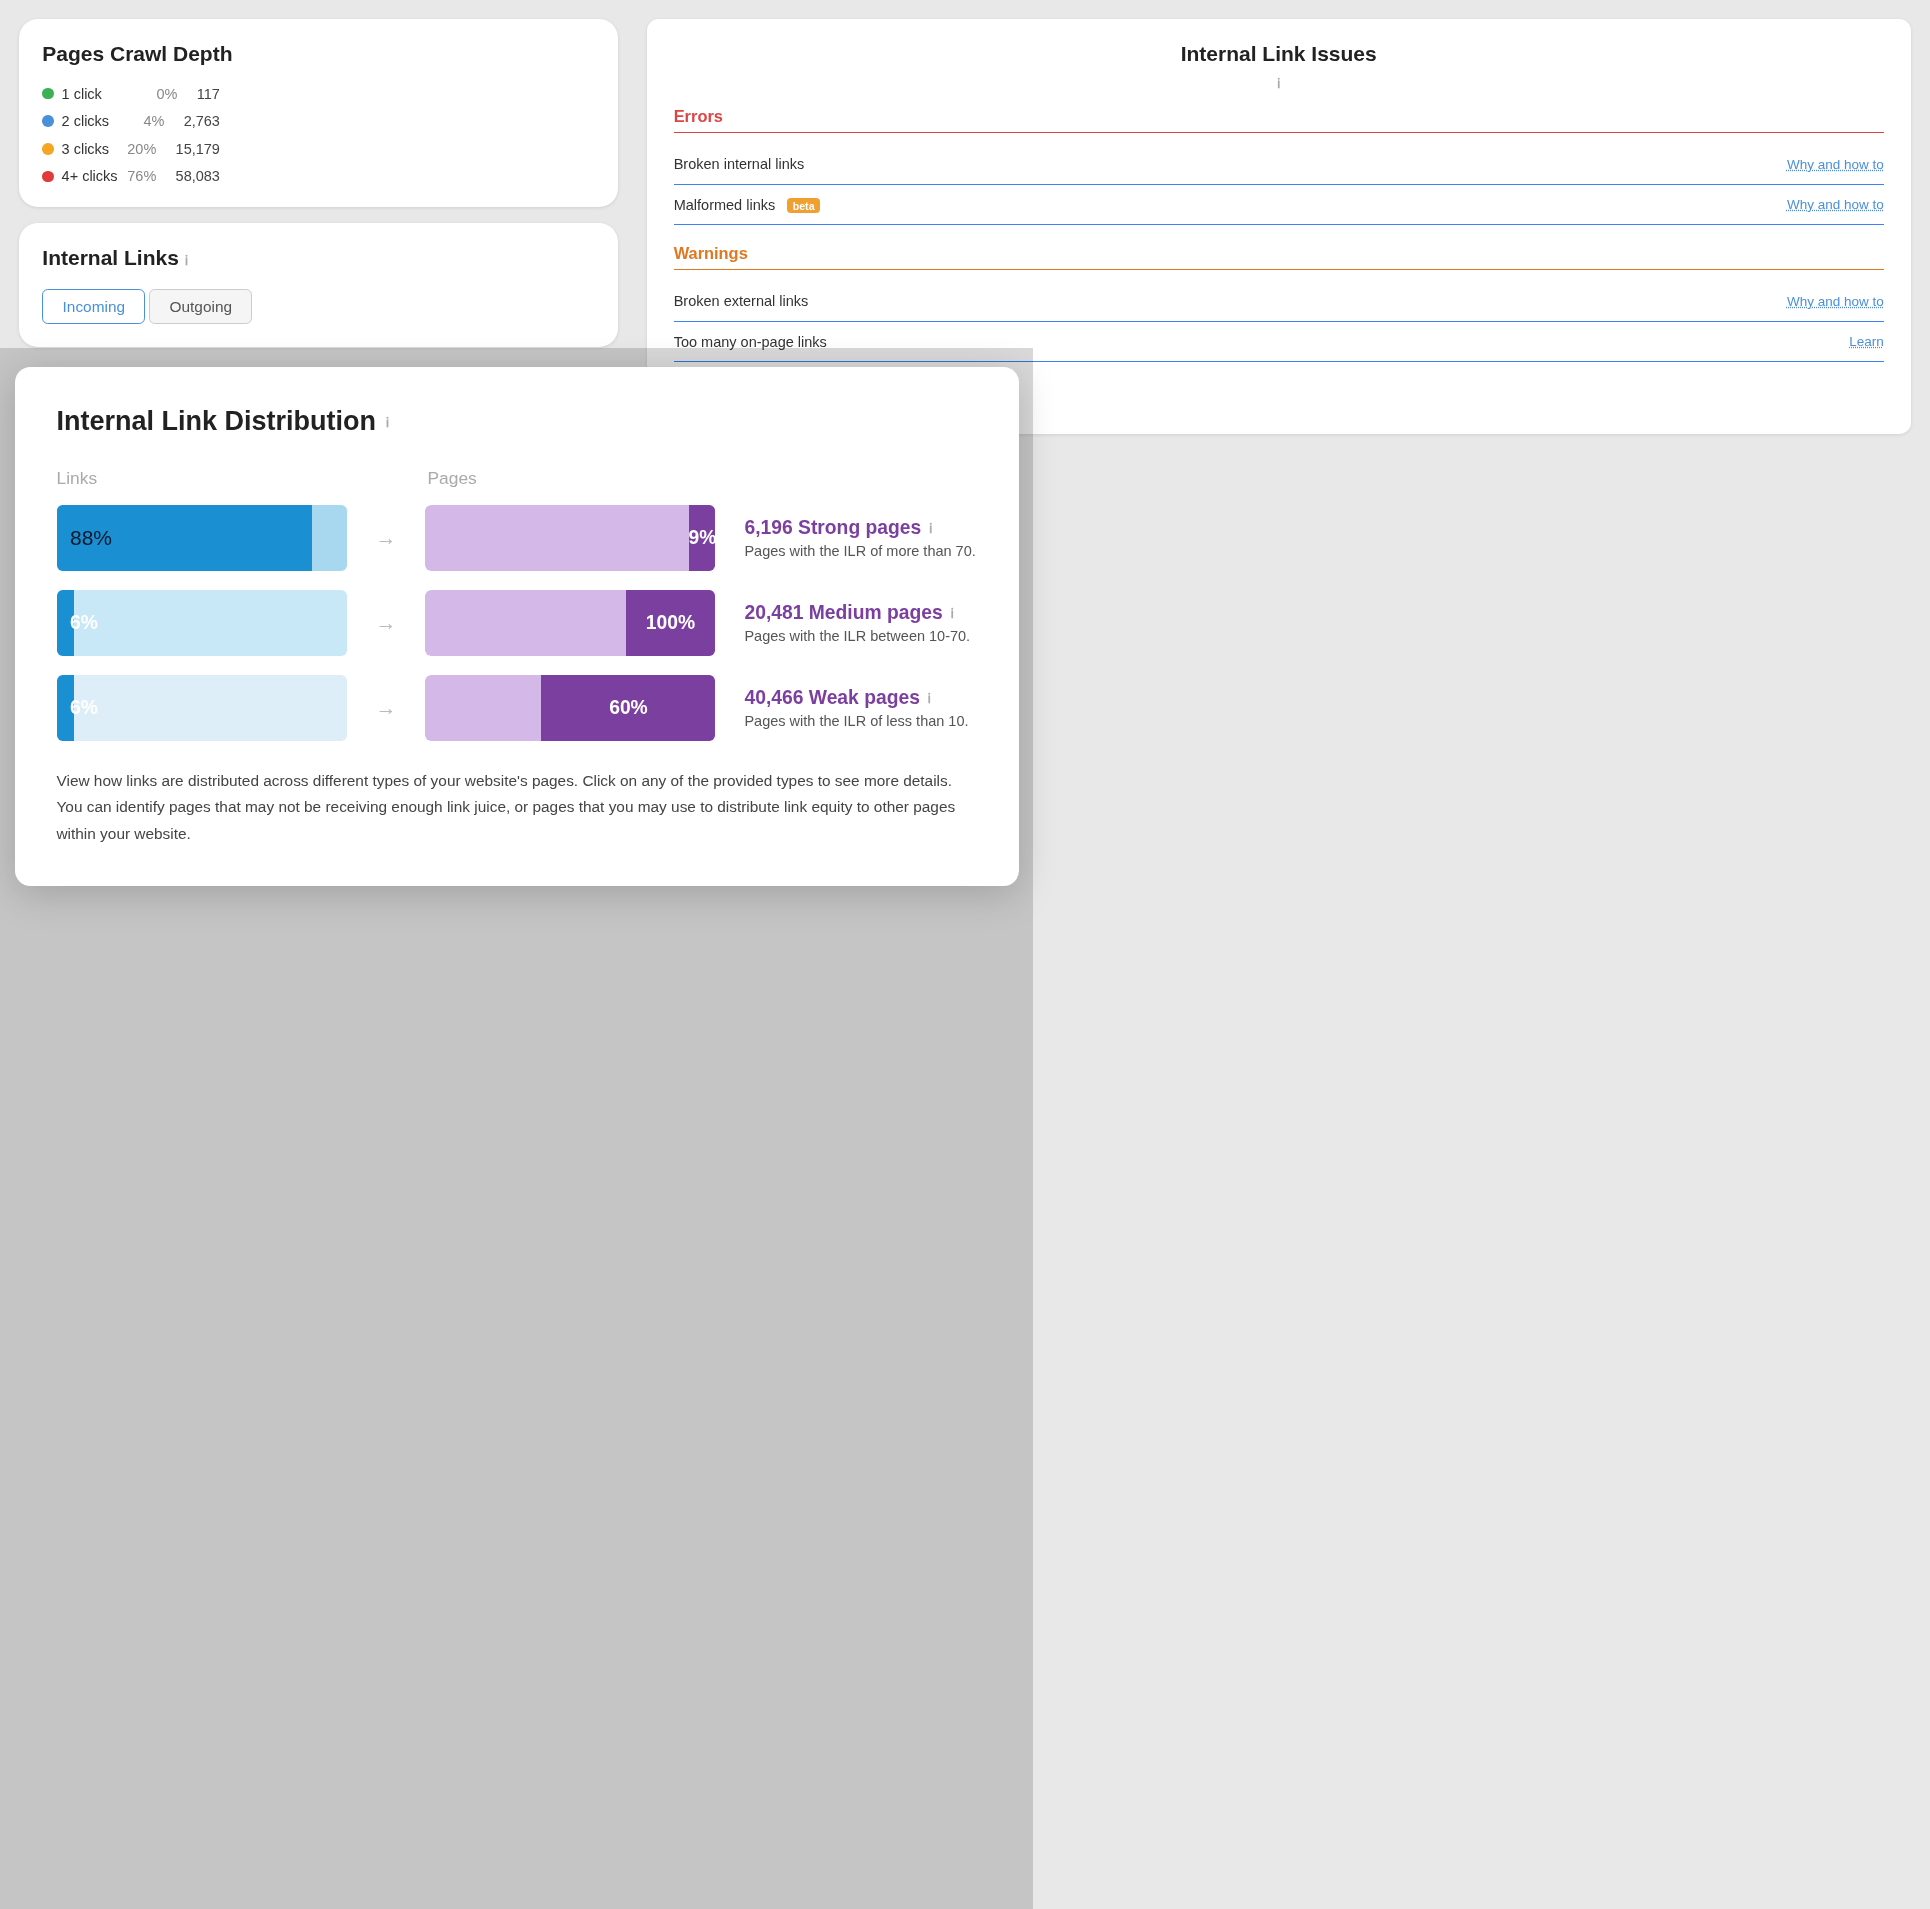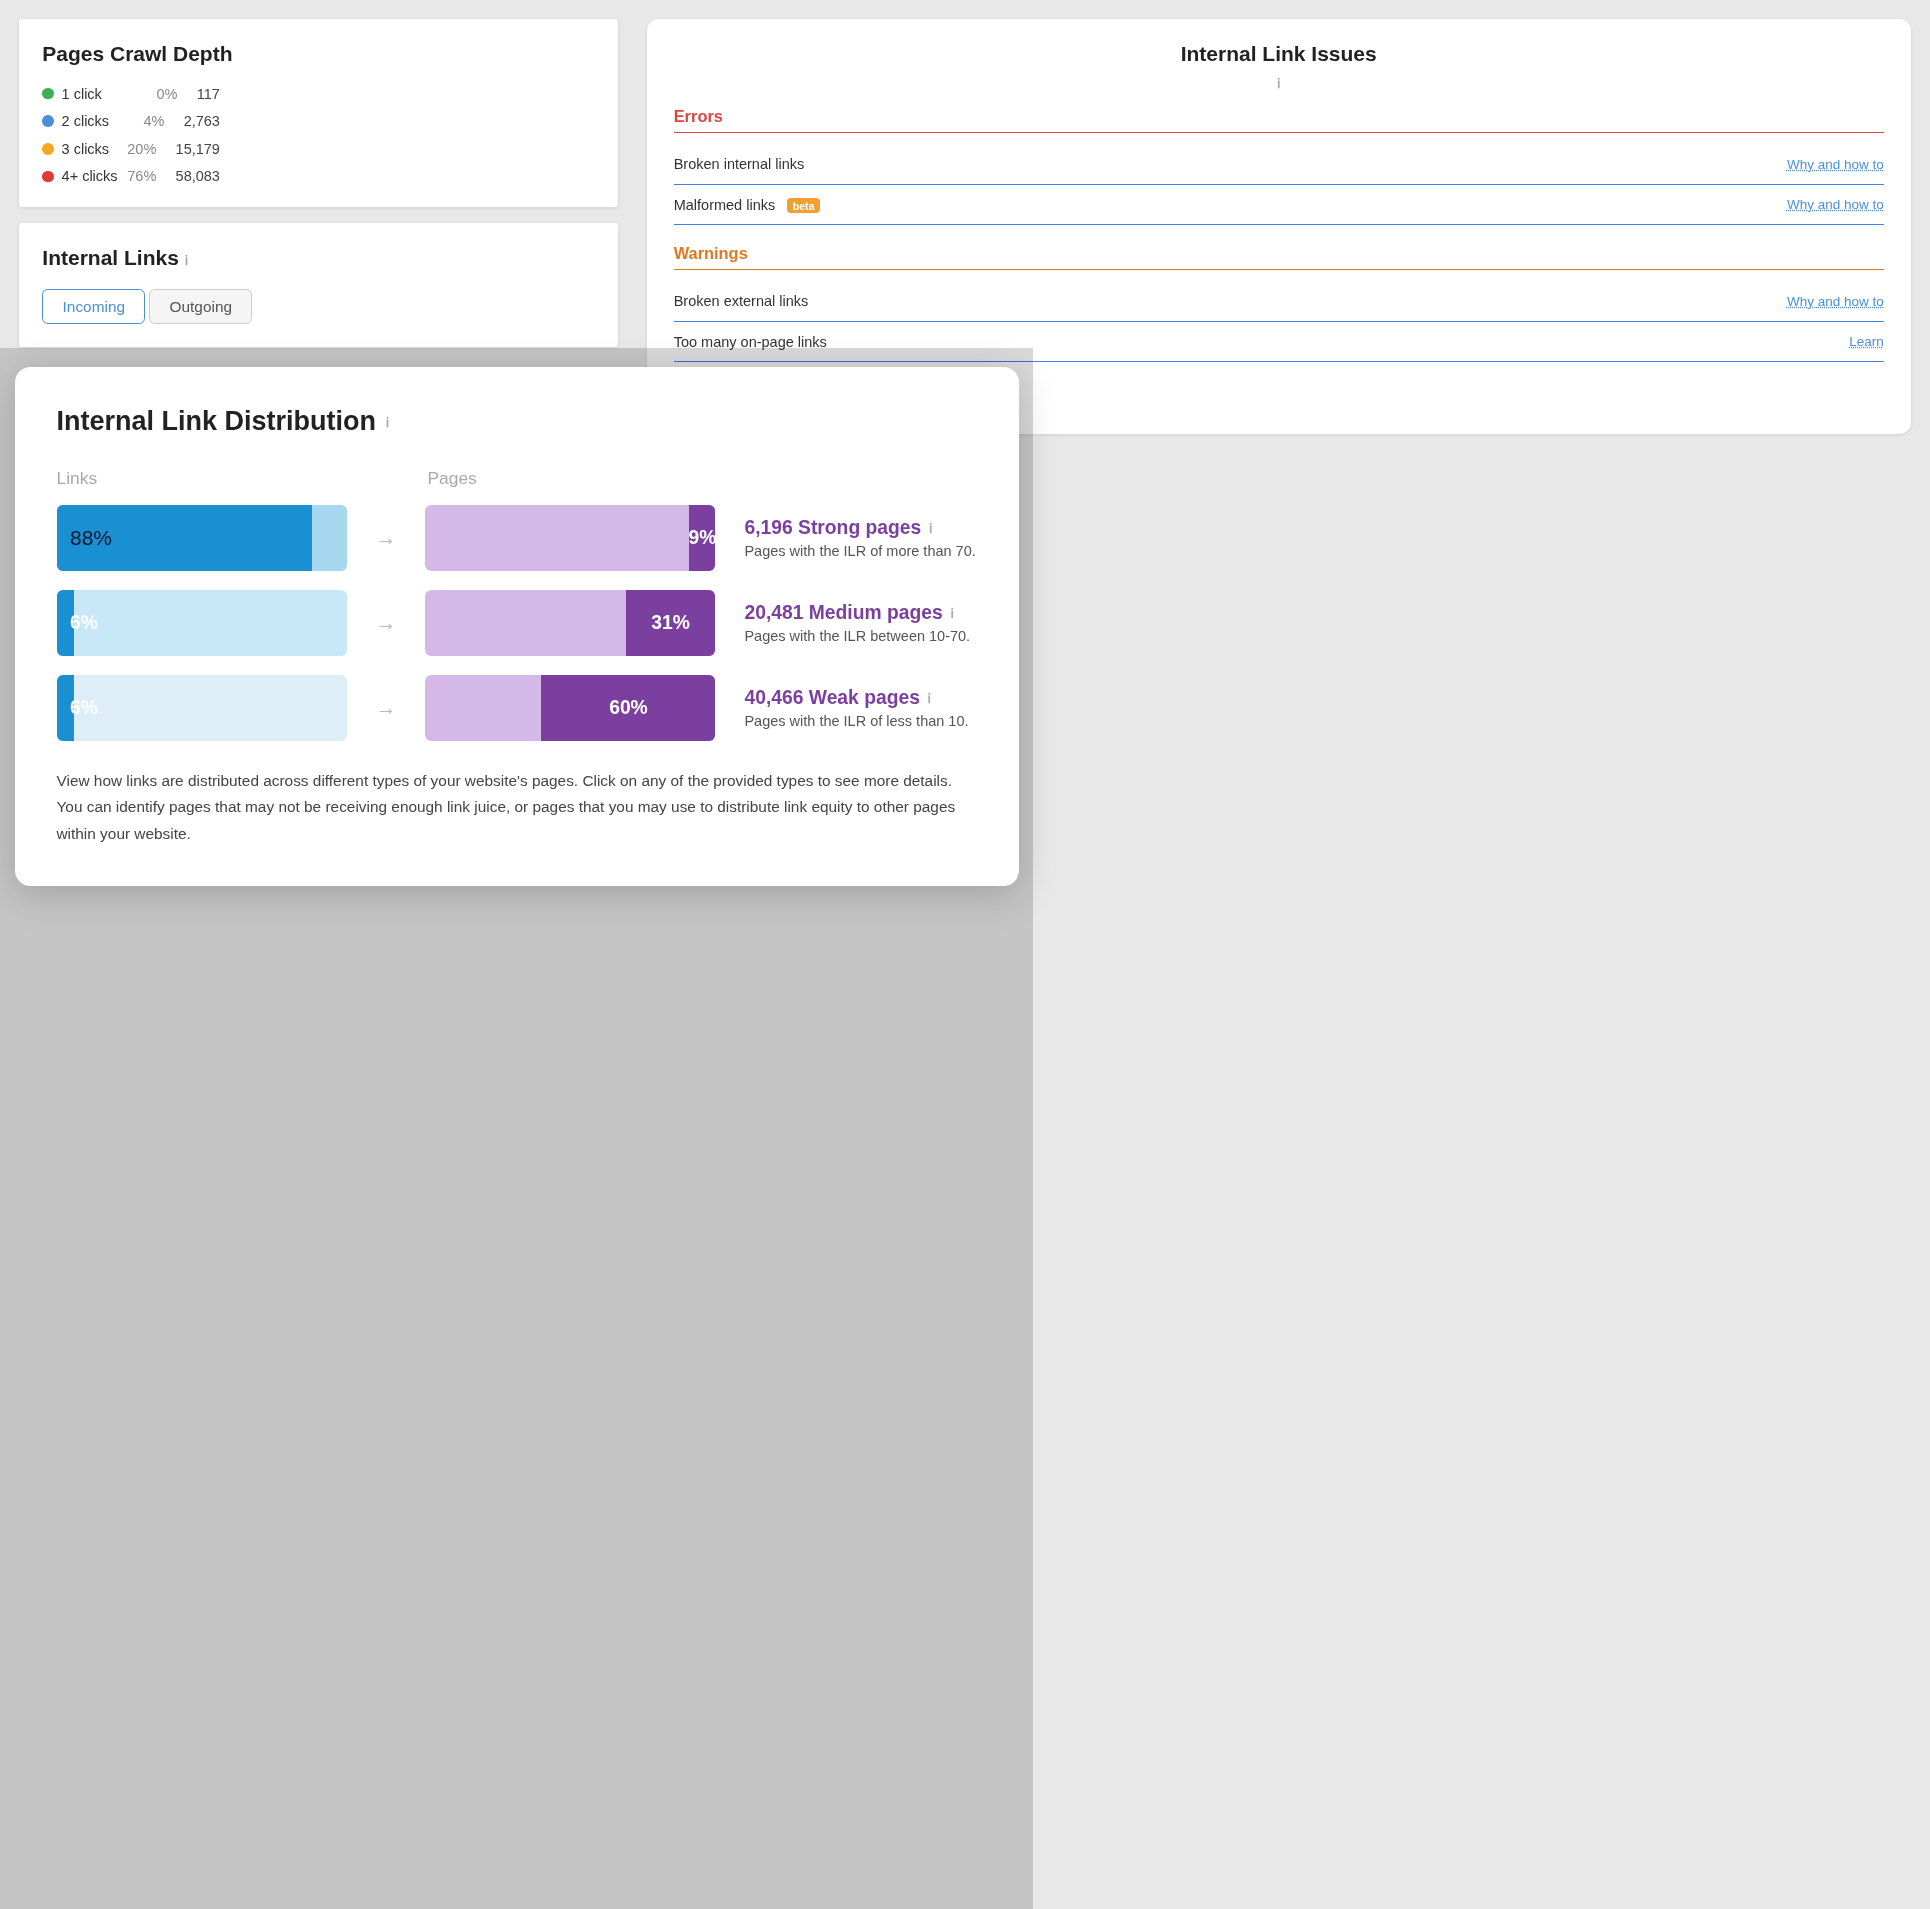--- a/index.html
+++ b/index.html
@@ -32,21 +32,21 @@
       flex: 1;
       padding: 19.3px 19.3px 19.3px 9.7px;
       display: flex;
       flex-direction: column;
       gap: 0;
     }
 
     
     .card {
       background: #fff;
-      border-radius: 3px;
+      border-radius: 19px;
       padding: 23px;
       box-shadow: 0 1px 3.9px rgba(0,0,0,0.1);
     }
 
     .card-title {
       font-size: 21px;
       font-weight: 700;
       color: #222;
       margin-bottom: 19.3px;
     }
@@ -441,21 +441,21 @@
         </div>
       </div>
 
       <div class="dist-row">
         <div class="bar-links" style="background:#c8e8f8; width:290px; height:66px; border-radius:5.8px; overflow:hidden; display:flex; align-items:center;">
           <div class="bar-links-fill" style="width:6%; background:#1a8fd1; height:100%; display:flex; align-items:center; padding-left:13.5px; color:#fff; font-size:19.3px; font-weight:700;">6%</div>
         </div>
         <div class="arrow">→</div>
         <div style="position:relative; width:290px; height:66px; border-radius:5.8px; overflow:hidden;">
           <div style="position:absolute; left:0; top:0; width:100%; height:100%; background:#d4b8e8; border-radius:5.8px;"></div>
-          <div style="position:absolute; right:0; top:0; width:31%; height:100%; background:#7b3fa0; display:flex; align-items:center; justify-content:center; color:#fff; font-size:19.3px; font-weight:700;">31%</div>
+          <div style="position:absolute; right:0; top:0; width:31%; height:100%; background:#7b3fa0; display:flex; align-items:center; justify-content:center; color:#fff; font-size:19.3px; font-weight:700;">100%</div>
         </div>
         <div class="dist-label">
           <div class="dist-label-title">
             <span>20,481 Medium pages</span>
             <span class="info-icon">ℹ</span>
           </div>
           <div class="dist-label-desc">Pages with the ILR between 10-70.</div>
         </div>
       </div>
 

